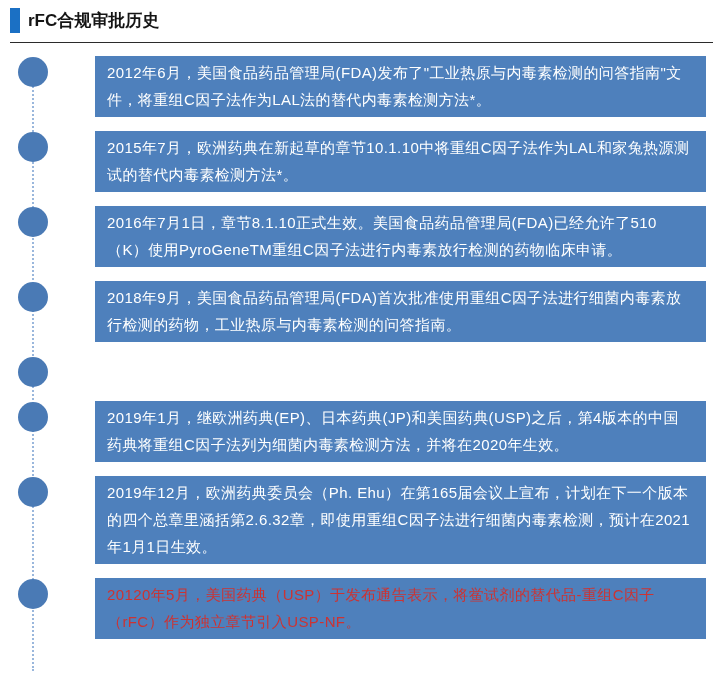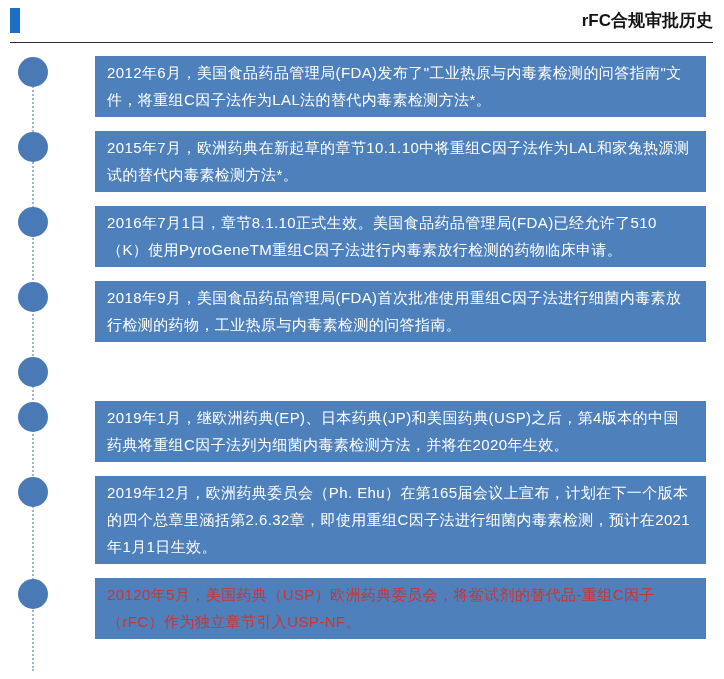--- a/index.html
+++ b/index.html
@@ -16,21 +16,20 @@
     width:724px;height:679px;background:#ffffff;
     font-family:"Liberation Sans","DejaVu Sans",sans-serif;
     overflow:hidden;
   }
   .page{width:724px;height:679px;}
   .header{
     display:flex;align-items:center;
     margin:8px 11px 0 10px;
     padding-bottom:9px;
     border-bottom:1px solid var(--rule-dark);
-    justify-content:space-between;
   }
   .title-bar{
     width:10px;height:25px;
     background:var(--title-bar-blue);
     margin-right:8px;flex:none;
   }
   .title{
     font-size:17px;font-weight:600;color:#141414;
     margin:0;line-height:25px;
   }
@@ -109,17 +108,17 @@
       <div class="box">2019年1月，继欧洲药典(EP)、日本药典(JP)和美国药典(USP)之后，第4版本的中国药典将重组C因子法列为细菌内毒素检测方法，并将在2020年生效。</div>
     </div>
 
     <div class="item">
       <span class="bullet"></span>
       <div class="box">2019年12月，欧洲药典委员会（Ph. Ehu）在第165届会议上宣布，计划在下一个版本的四个总章里涵括第2.6.32章，即使用重组C因子法进行细菌内毒素检测，预计在2021年1月1日生效。</div>
     </div>
 
     <div class="item">
       <span class="bullet"></span>
-      <div class="box red">20120年5月，美国药典（USP）欧洲药典委员会，将鲎试剂的替代品-重组C因子（rFC）作为独立章节引入USP-NF。</div>
+      <div class="box red">20120年5月，美国药典（USP）于发布通告表示，将鲎试剂的替代品-重组C因子（rFC）作为独立章节引入USP-NF。</div>
     </div>
 
   </div>
 </div>
 
 </body></html>

